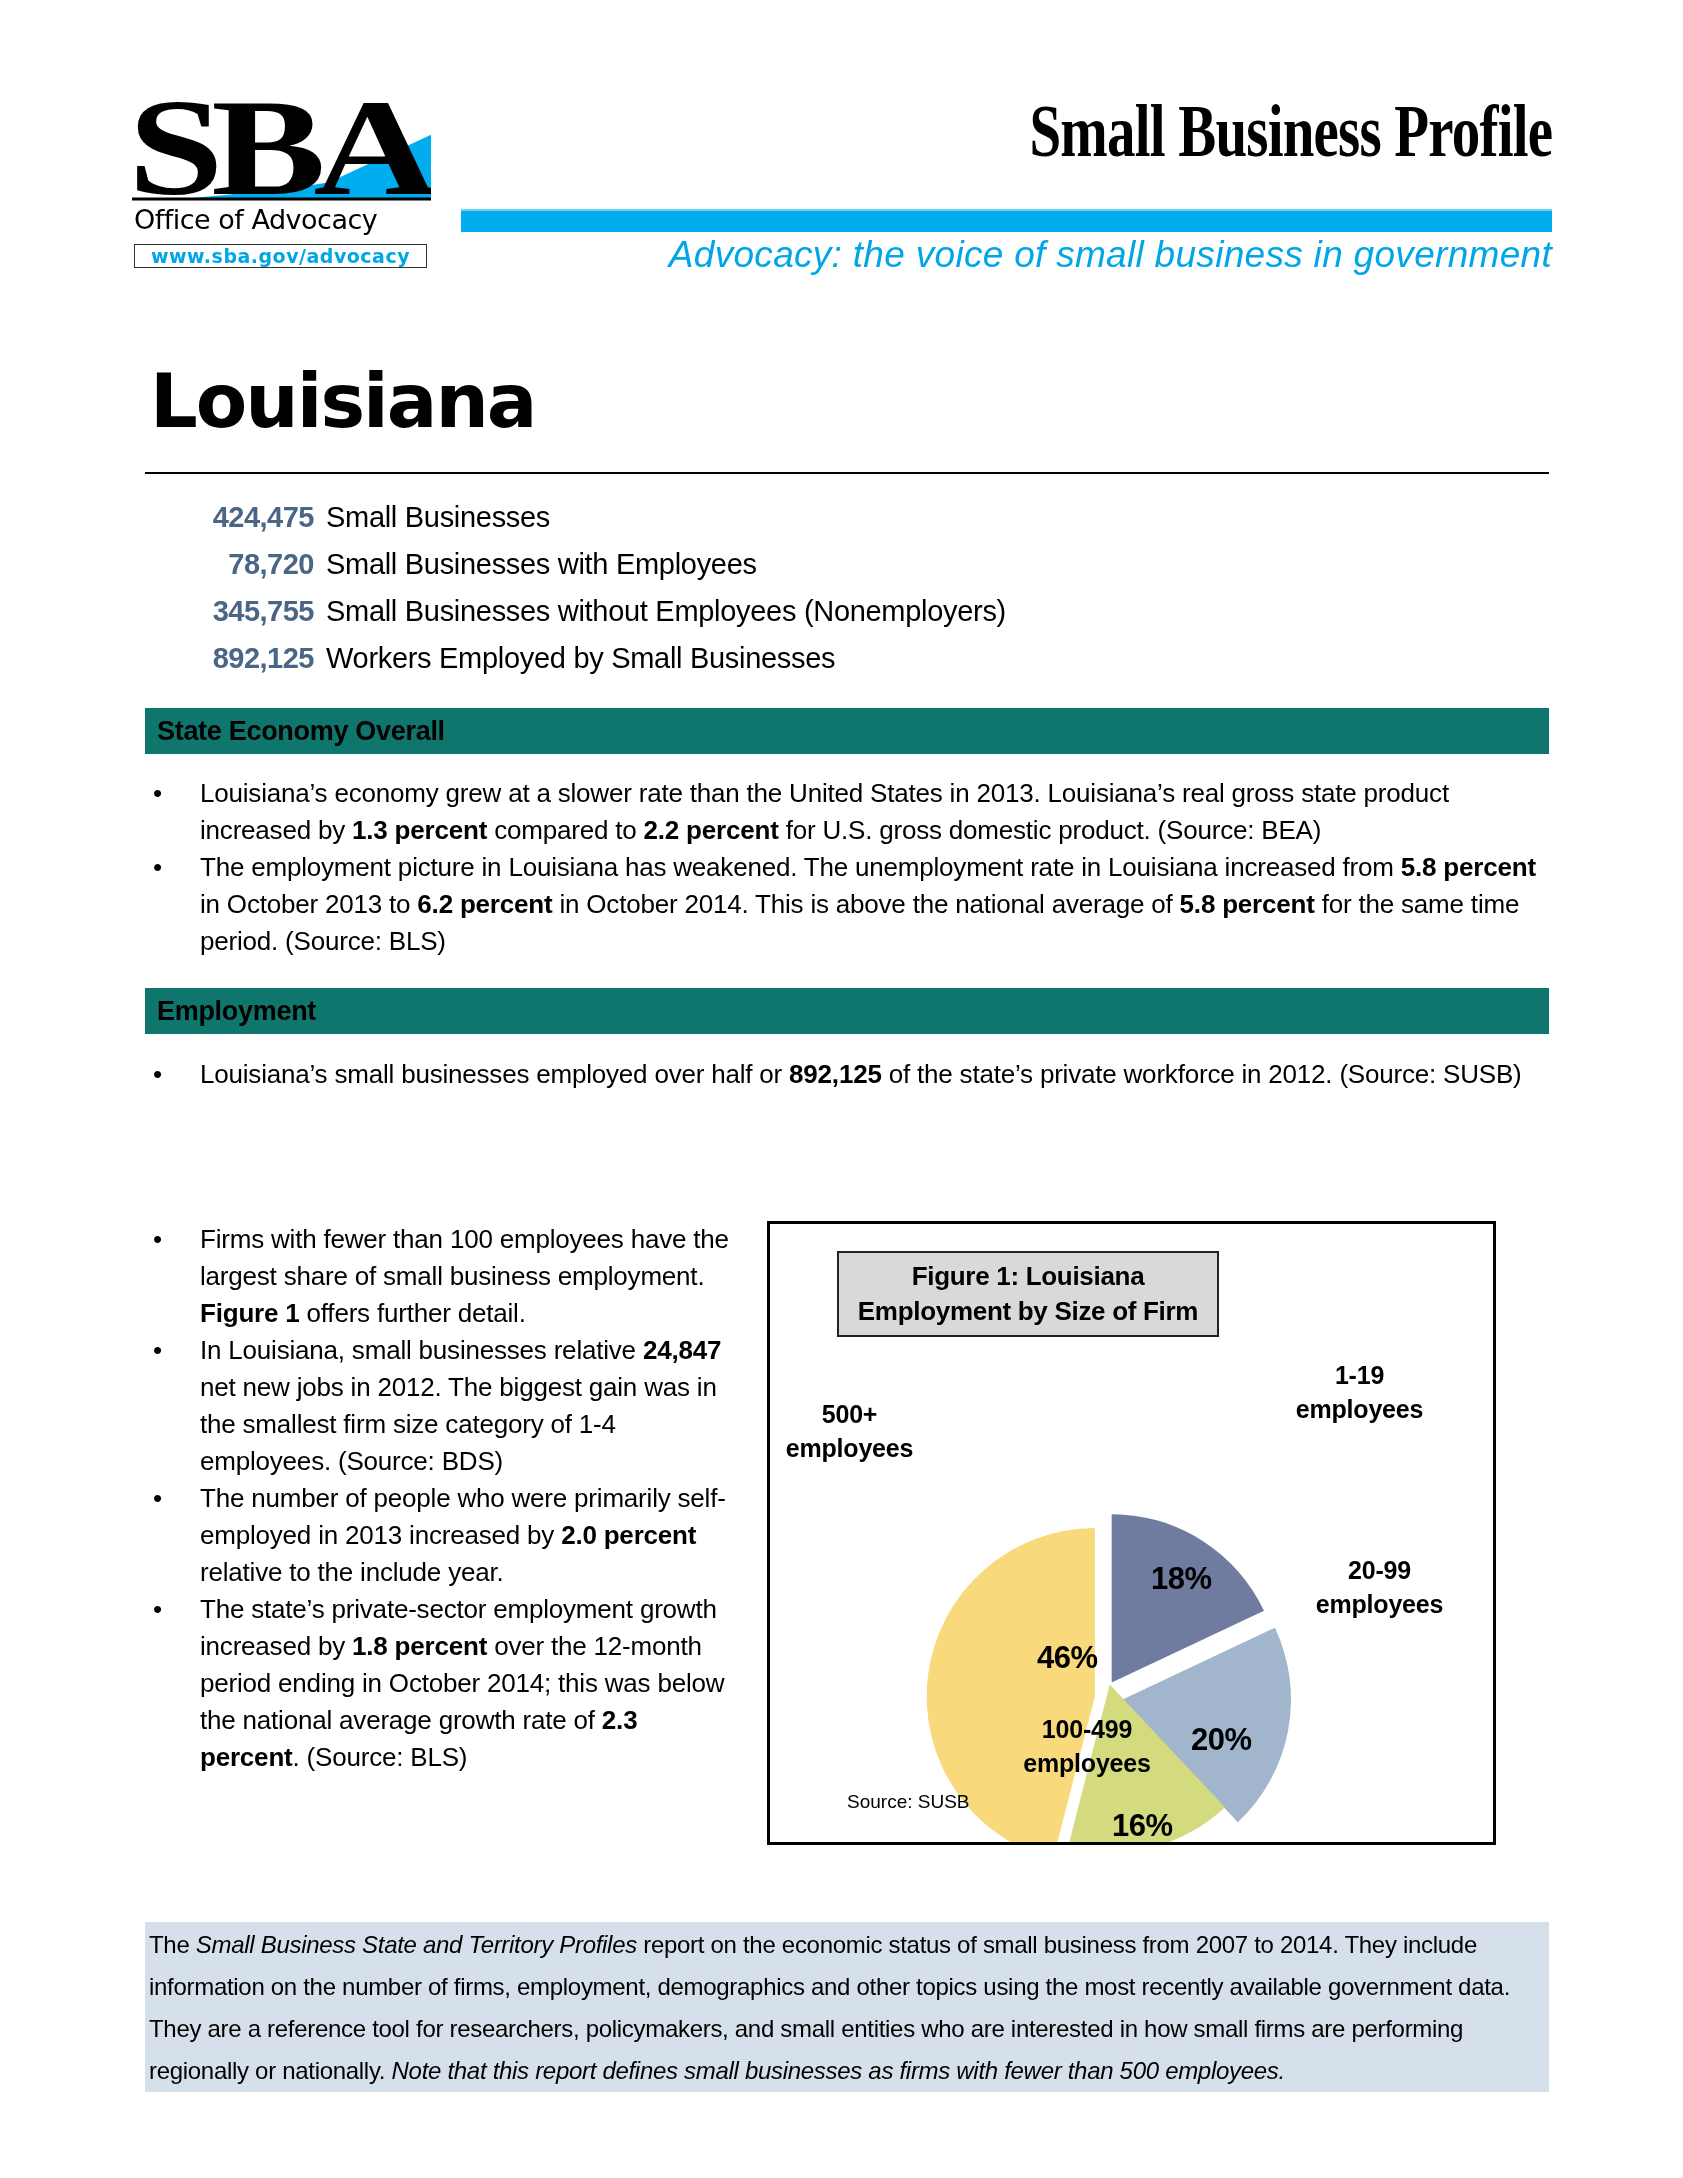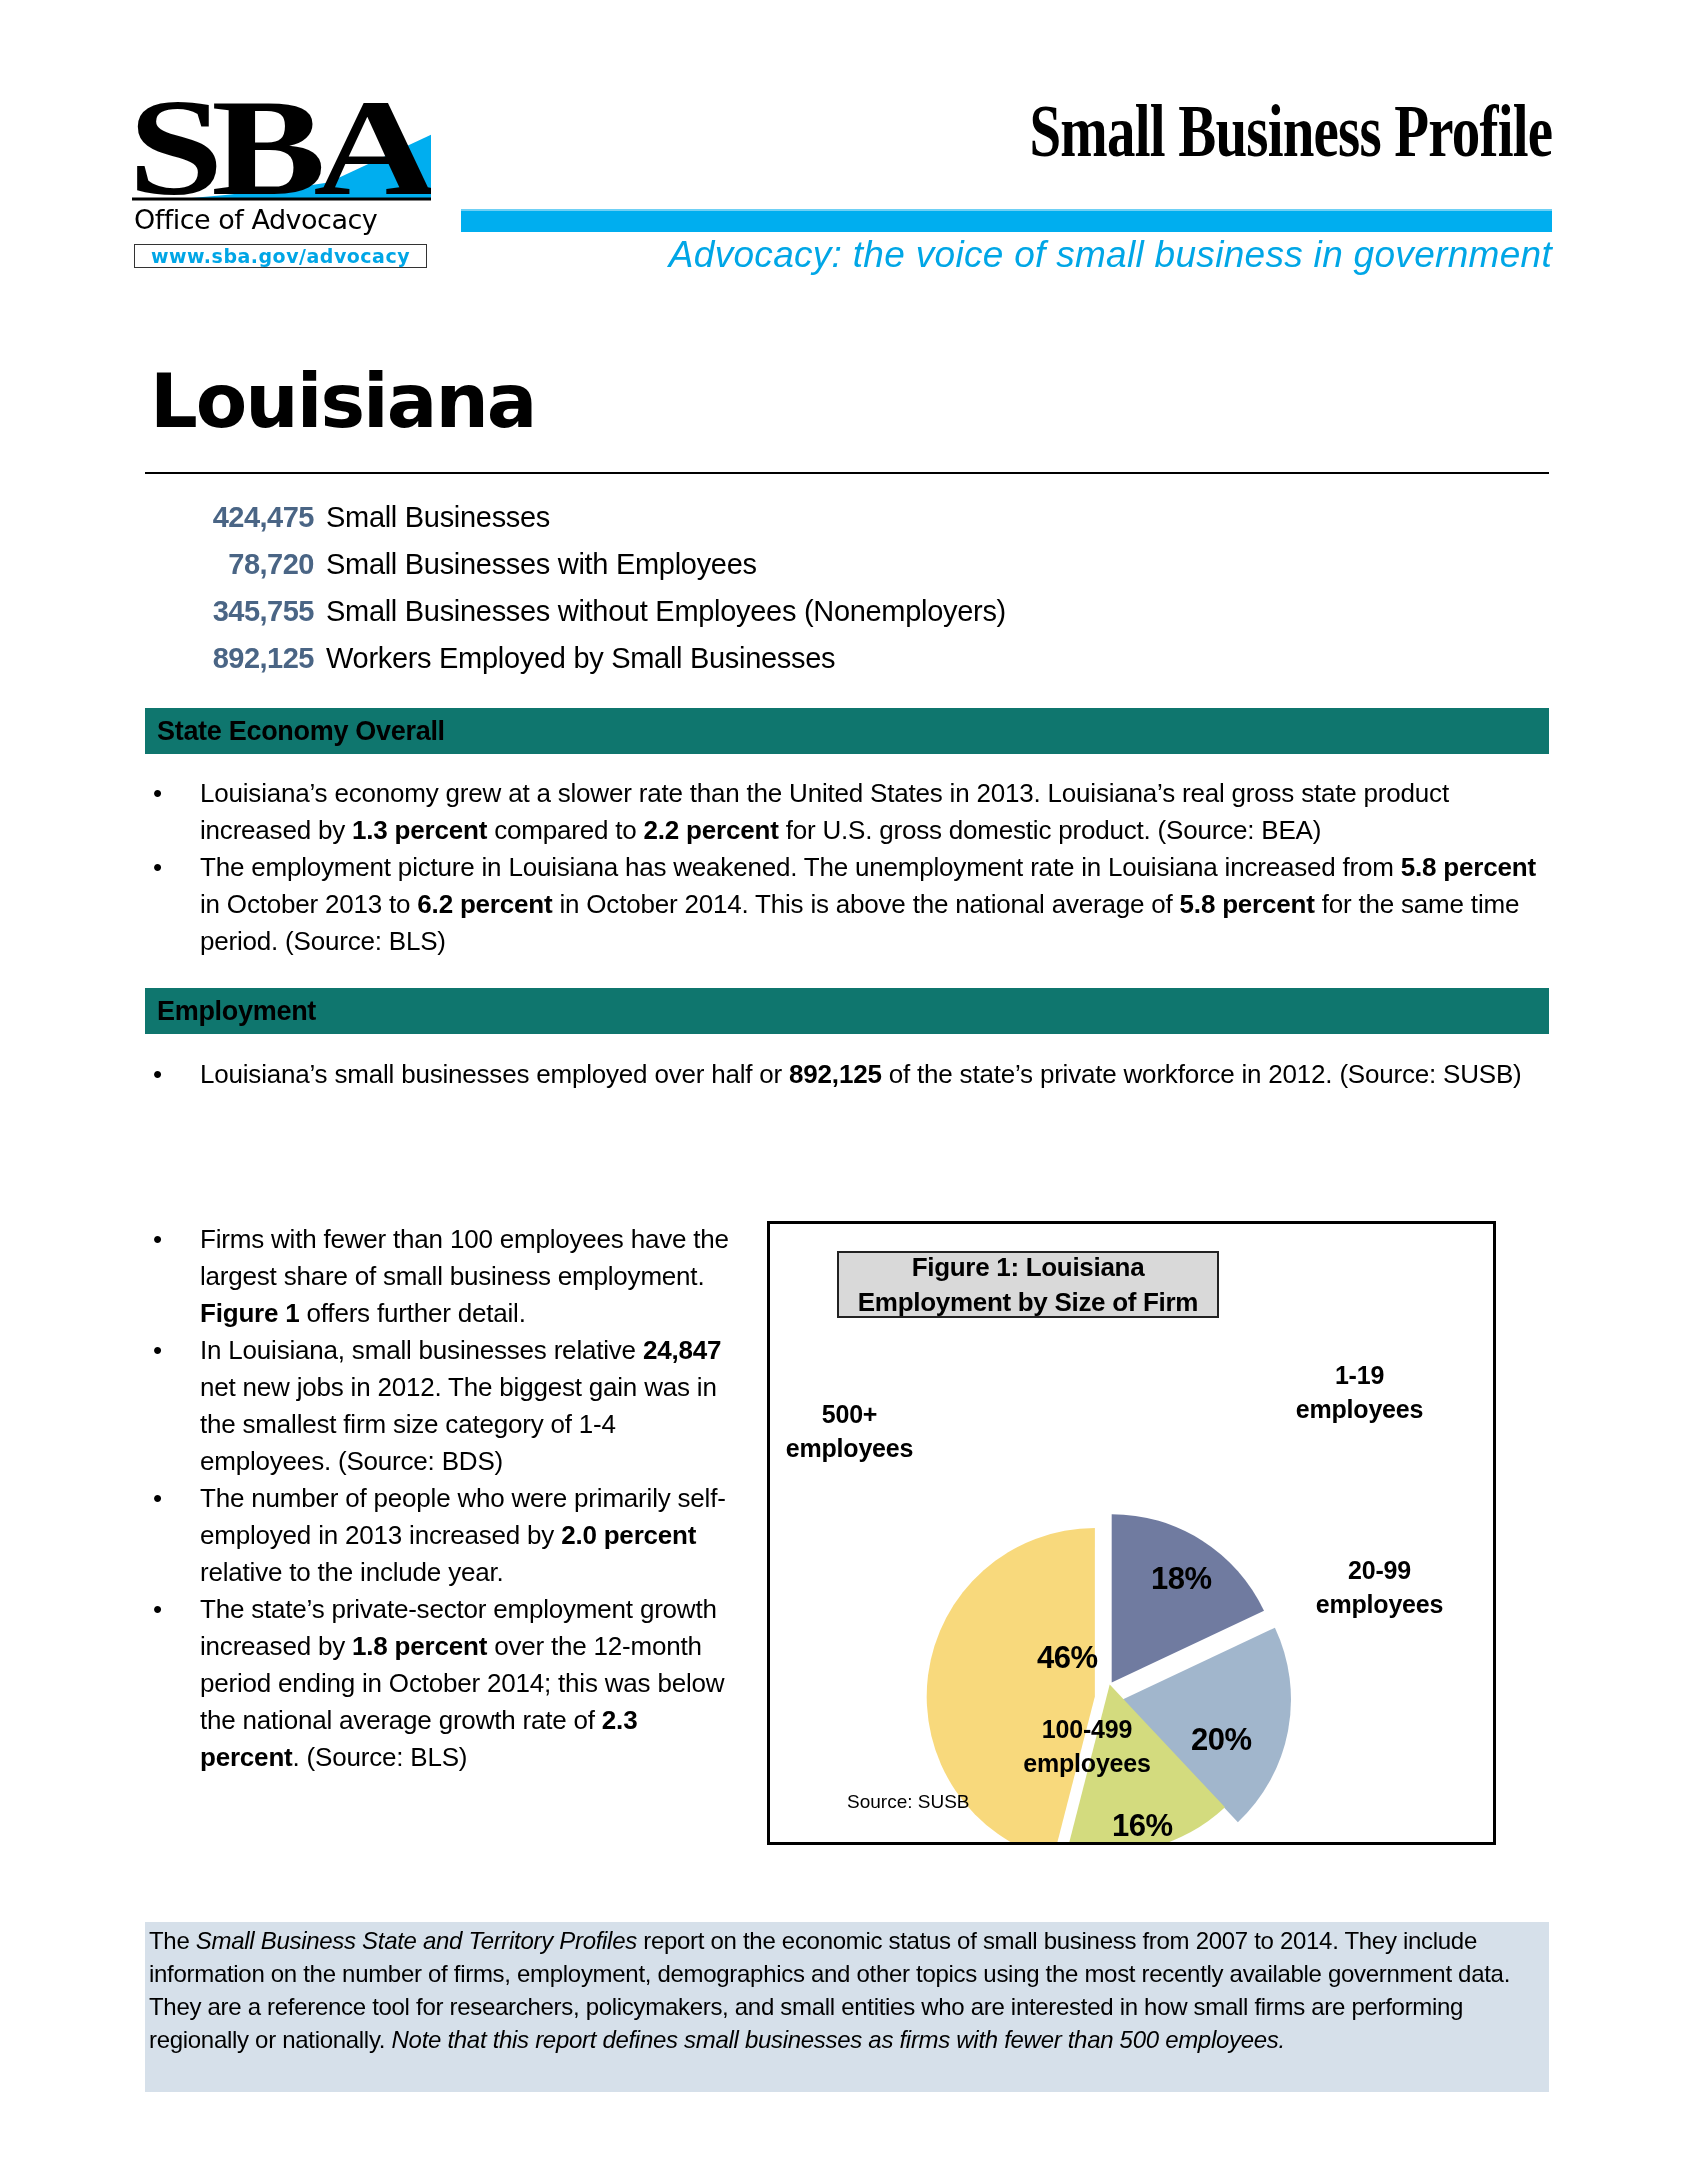--- a/index.html
+++ b/index.html
@@ -36,28 +36,28 @@
   ul.blist li::before { content:"\2022"; position:absolute; left:6px; top:0; font-size:26px; }
   b { font-weight:bold; }
 
   .list1 { left:147px; top:775px; width:1406px; }
   .list2 { left:147px; top:1056px; width:1406px; }
   .list3 { left:147px; top:1221px; width:594px; }
   .list3 li { font-size:27px; line-height:37px; }
 
   
   .fig-box { left:767px; top:1221px; width:729px; height:624px; border:3px solid #000; box-sizing:border-box; }
-  .fig-title { position:absolute; left:67px; top:27px; width:382px; height:67px; background:#d9d9d9; border:2px solid #222; display:flex; align-items:center; justify-content:center; text-align:center; font-weight:bold; font-size:26px; line-height:35px; letter-spacing:-0.3px; box-sizing:border-box; padding:0 6px; }
+  .fig-title { position:absolute; left:67px; top:27px; width:382px; height:86px; background:#d9d9d9; border:2px solid #222; display:flex; align-items:center; justify-content:center; text-align:center; font-weight:bold; font-size:26px; line-height:35px; letter-spacing:-0.3px; box-sizing:border-box; padding:0 6px; }
   .pie-svg { position:absolute; left:0; top:0; }
   .pie-label { position:absolute; text-align:center; font-weight:bold; font-size:25px; line-height:34px; letter-spacing:-0.2px; }
   .pie-pct { position:absolute; font-weight:bold; font-size:31px; letter-spacing:-0.5px; }
   .fig-source { position:absolute; left:77px; top:567px; font-size:19px; }
 
   
-  .footer { left:145px; top:1922px; width:1404px; height:170px; background:#d6e0ea; box-sizing:border-box; padding:2px 4px; font-size:24px; line-height:33px; letter-spacing:-0.3px; }
+  .footer { left:145px; top:1922px; width:1404px; height:170px; background:#d6e0ea; box-sizing:border-box; padding:2px 4px; font-size:24px; line-height:42px; letter-spacing:-0.3px; }
   .footer i { font-style:italic; }
 </style>
 </head>
 <body>
 
 <div class="abs logo">
   <svg class="logo-sba" viewBox="0 0 302 108" width="299" height="107">
     <path d="M165 104 L302 40 L302 104 Z" fill="#00aeef"></path>
     <path d="M60 104 Q150 96 200 88 L200 104 Z" fill="#00aeef"></path>
     <text x="-4" y="100" font-family="Liberation Serif, DejaVu Serif, serif" font-weight="bold" font-size="138" letter-spacing="-10" fill="#000" textLength="300" lengthAdjust="spacingAndGlyphs">SBA</text>

